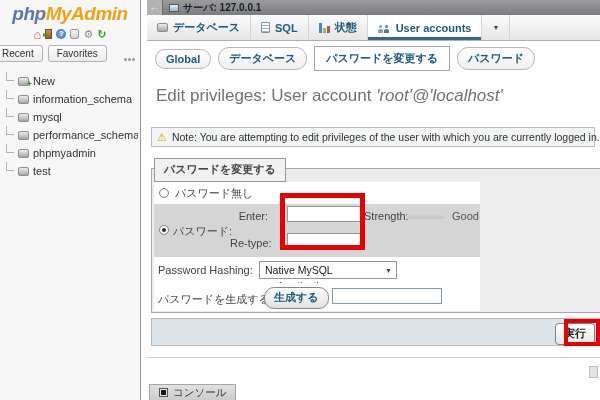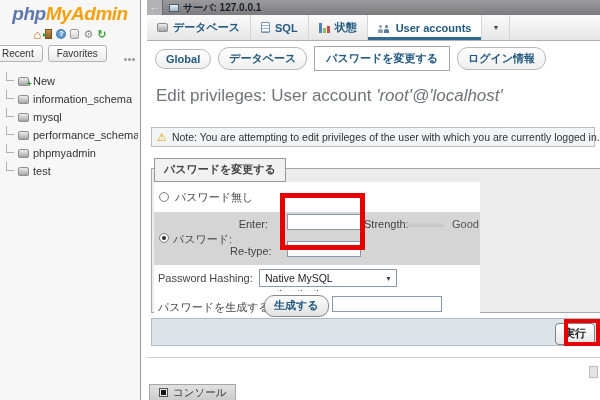--- a/index.html
+++ b/index.html
@@ -64,21 +64,21 @@
 
   .heading{position:absolute;top:86px;left:9px;font-size:17px;color:#6e7479;white-space:nowrap;}
   .heading .account{font-style:italic;margin-top:36px;}
 
   .note{position:absolute;top:127px;left:4px;right:5px;height:20px;background:#f3f4f5;border:1px solid #bcbcbc;display:flex;align-items:center;gap:5px;font-size:10.5px;color:#333;padding-left:5px;white-space:nowrap;}
   .warn{color:#dd9f00;font-size:11px;flex:none;}
 
   .pw-fieldset{position:absolute;top:168px;left:4px;right:-1px;height:145px;background:#ececec;border:1px solid #a8a8a8;}
   .legend{position:absolute;top:-11px;left:2px;background:#f1f1f1;border:1px solid #979797;padding:3px 9px 4px;font-size:11px;font-weight:bold;color:#444;white-space:nowrap;}
   .pw-table{position:absolute;left:2px;top:13px;width:326px;background:#fff;font-size:11px;color:#444;}
-  .row1{height:30px;display:flex;align-items:center;gap:6px;padding-left:5px;}
+  .row1{height:22px;display:flex;align-items:center;gap:6px;padding-left:5px;}
   .row2{height:53px;background:#d5d5d5;position:relative;}
   .row3{height:26px;position:relative;background:#fff;}
   .row4{height:28px;position:relative;background:#fff;}
   .radio{width:10px;height:10px;border:1px solid #848484;border-radius:50%;background:radial-gradient(#fff 40%,#ddd);flex:none;}
   .radio.checked::after{content:"";display:block;width:4px;height:4px;margin:2px;border-radius:50%;background:#2b2b2b;}
   .abs{position:absolute;white-space:nowrap;}
   .txt{position:absolute;width:74px;height:16px;background:#fff;border:1px solid #8a99a8;font-size:11px;padding:0 3px;font-family:inherit;}
   .meter{position:absolute;left:253px;top:9px;width:38px;height:6px;border-radius:3px;background:linear-gradient(#d9d9d9,#c3c3c3);}
   .select{position:absolute;left:105px;top:4px;width:138px;height:18px;border:1px solid #8a99a8;background:#fff;font-size:10.5px;line-height:16px;padding-left:5px;color:#222;cursor:pointer;}
   .select .sel-caret{position:absolute;right:4px;top:0;font-size:7px;line-height:17px;color:#444;}
@@ -189,21 +189,21 @@
       <div class="tab">
         <span class="caret">▼</span>
 
       </div>
     </div>
 
     <div class="subtabs">
       <span class="subtab">Global</span>
       <span class="subtab">データベース</span>
       <span class="subtab active">パスワードを変更する</span>
-      <span class="subtab">ログイン情報</span>
+      <span class="subtab">パスワード</span>
     </div>
 
     <div class="heading"><span>Edit privileges: User account </span><span class="account">'root'@'localhost'</span></div>
 
     <div class="note">
       <span class="warn">⚠</span>
       <span>Note: You are attempting to edit privileges of the user with which you are currently logged in.</span>
     </div>
 
     <div class="pw-fieldset">

